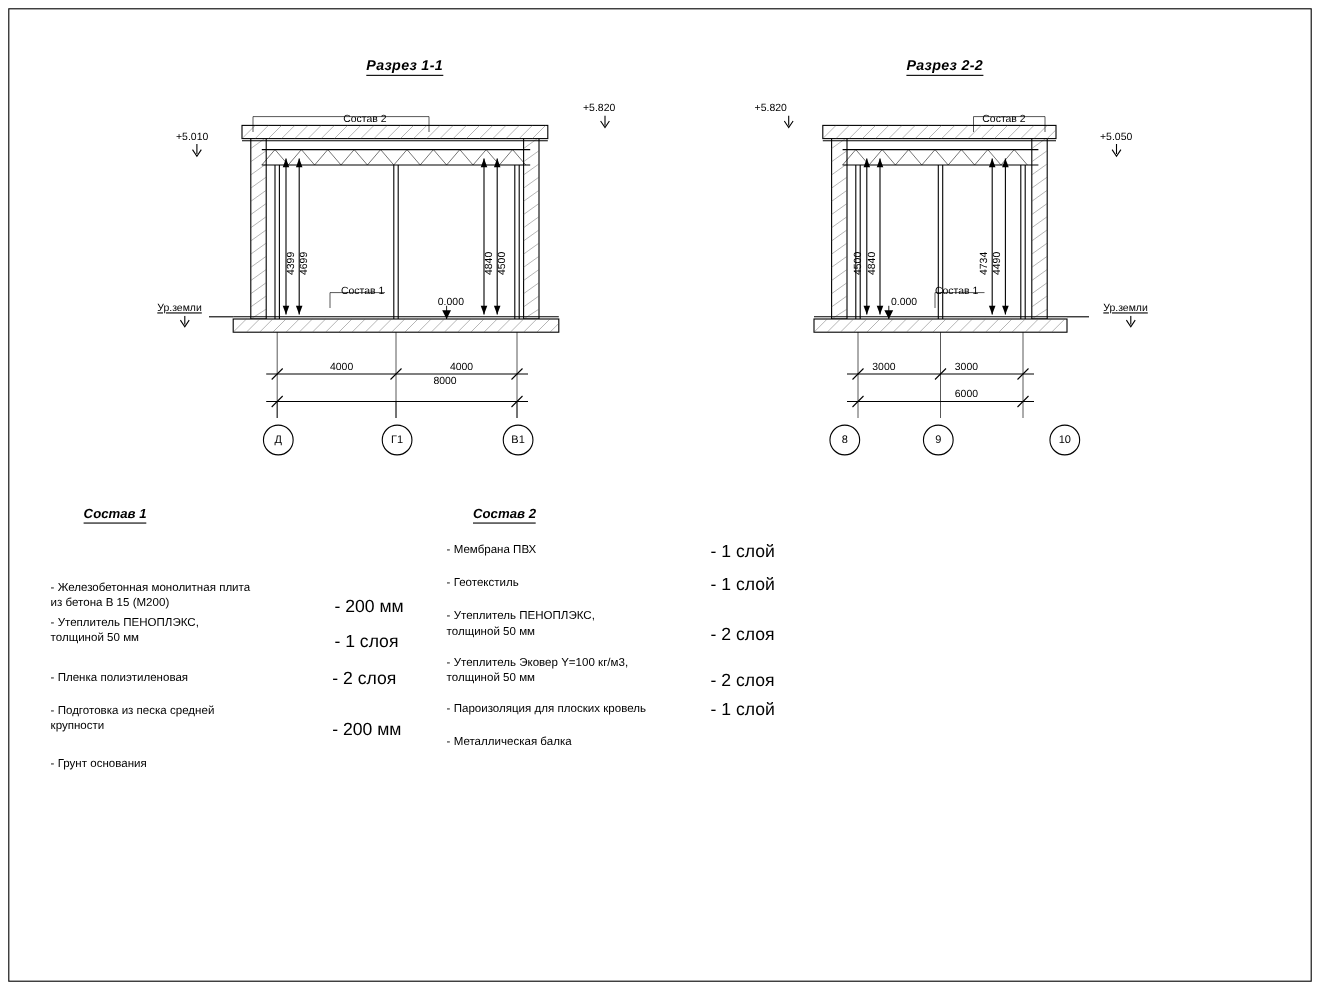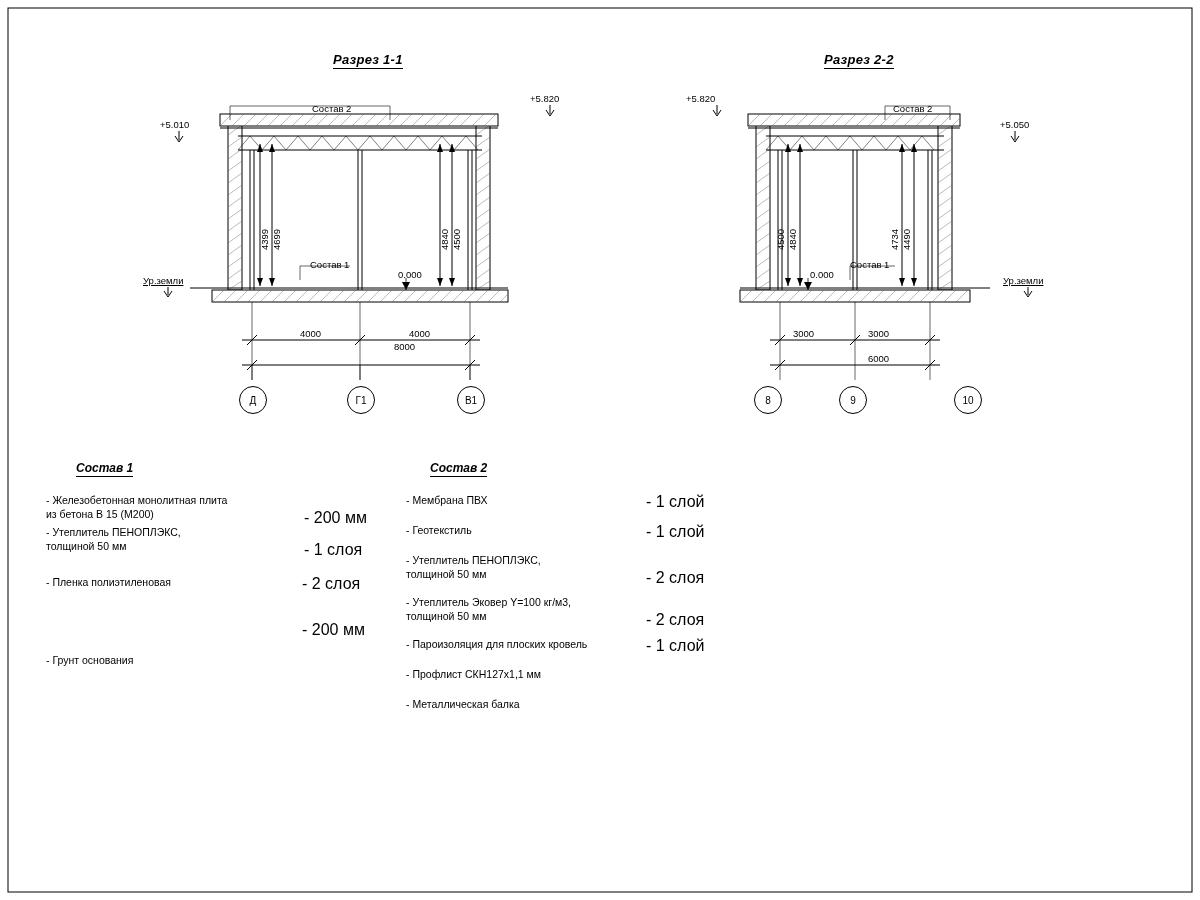--- a/index.html
+++ b/index.html
@@ -447,35 +447,37 @@
     </div>
   <div class="abs grid-c" style="left:954px;top:386px;">
       <span>10</span>
     </div>
 
   <div class="abs" style="left:72px;top:458px;width:330px;">
     <div class="sect-h" style="margin-left:4px;">Состав 1</div>
   </div>
 
   <div class="abs" style="left:46px;top:493px;width:340px;">
-    <div style="position:relative;height:32px;">
+    <div style="position:relative;height:32px;margin-top:34px;">
       <div class="item abs" style="left:0;top:0;width:240px;">- Железобетонная  монолитная плита
 из бетона В 15 (М200)</div>
       <div class="qty abs" style="left:258px;top:16px;">- 200 мм</div>
     </div>
     <div style="position:relative;height:32px;margin-top:0;">
       <div class="item abs" style="left:0;top:0;width:240px;">-  Утеплитель ПЕНОПЛЭКС,
    толщиной 50 мм</div>
       <div class="qty abs" style="left:258px;top:16px;">- 1 слоя</div>
     </div>
     <div style="position:relative;height:30px;margin-top:18px;">
       <div class="item abs" style="left:0;top:0;width:240px;">- Пленка полиэтиленовая</div>
       <div class="qty abs" style="left:256px;top:0;">-  2 слоя</div>
     </div>
     <div style="position:relative;height:32px;margin-top:0;">
+      <div class="item abs" style="left:0;top:0;width:240px;">- Подготовка из песка средней
+   крупности</div>
       <div class="qty abs" style="left:256px;top:16px;">- 200 мм</div>
     </div>
     <div style="position:relative;height:20px;margin-top:16px;">
       <div class="item abs" style="left:0;top:0;width:240px;">- Грунт основания</div>
       <div class="qty abs" style="left:256px;top:0;"></div>
     </div>
   </div>
 
   <div class="abs" style="left:430px;top:458px;width:330px;">
     <div class="sect-h">Состав 2</div>
@@ -498,22 +500,18 @@
     <div style="position:relative;height:32px;margin-top:10px;">
       <div class="item abs" style="left:0;top:0;">- Утеплитель Эковер Y=100 кг/м3,
   толщиной 50 мм</div>
       <div class="qty abs" style="left:240px;top:16px;">- 2 слоя</div>
     </div>
     <div style="position:relative;height:20px;margin-top:10px;">
       <div class="item abs" style="left:0;top:0;">- Пароизоляция для плоских кровель</div>
       <div class="qty abs" style="left:240px;top:0;">- 1 слой</div>
     </div>
     <div style="position:relative;height:20px;margin-top:10px;">
-      <div class="item abs" style="left:0;top:0;">- Профлист СКН127х1,1 мм</div>
-      <div class="qty abs" style="left:240px;top:0;"></div>
-    </div>
-    <div style="position:relative;height:20px;margin-top:10px;">
       <div class="item abs" style="left:0;top:0;text-align:right;">- Металлическая балка</div>
       <div class="qty abs" style="left:240px;top:0;"></div>
     </div>
   </div>
 
 </div>
 
 </body></html>

